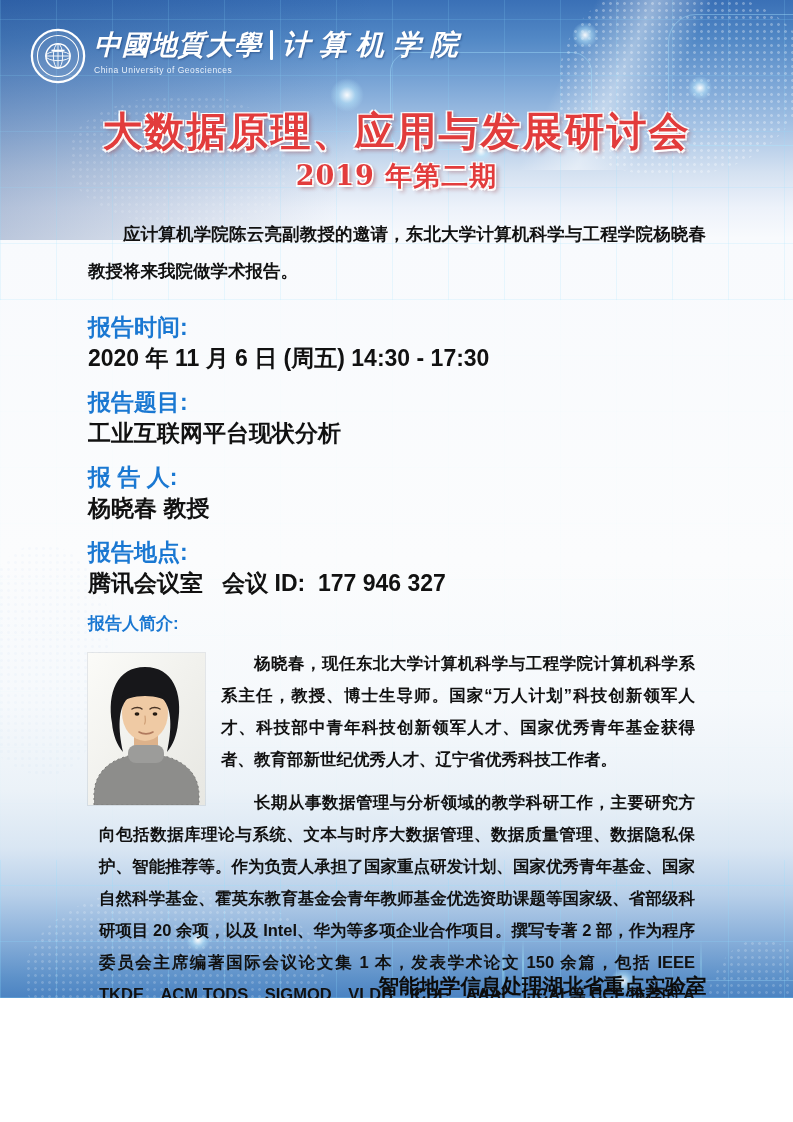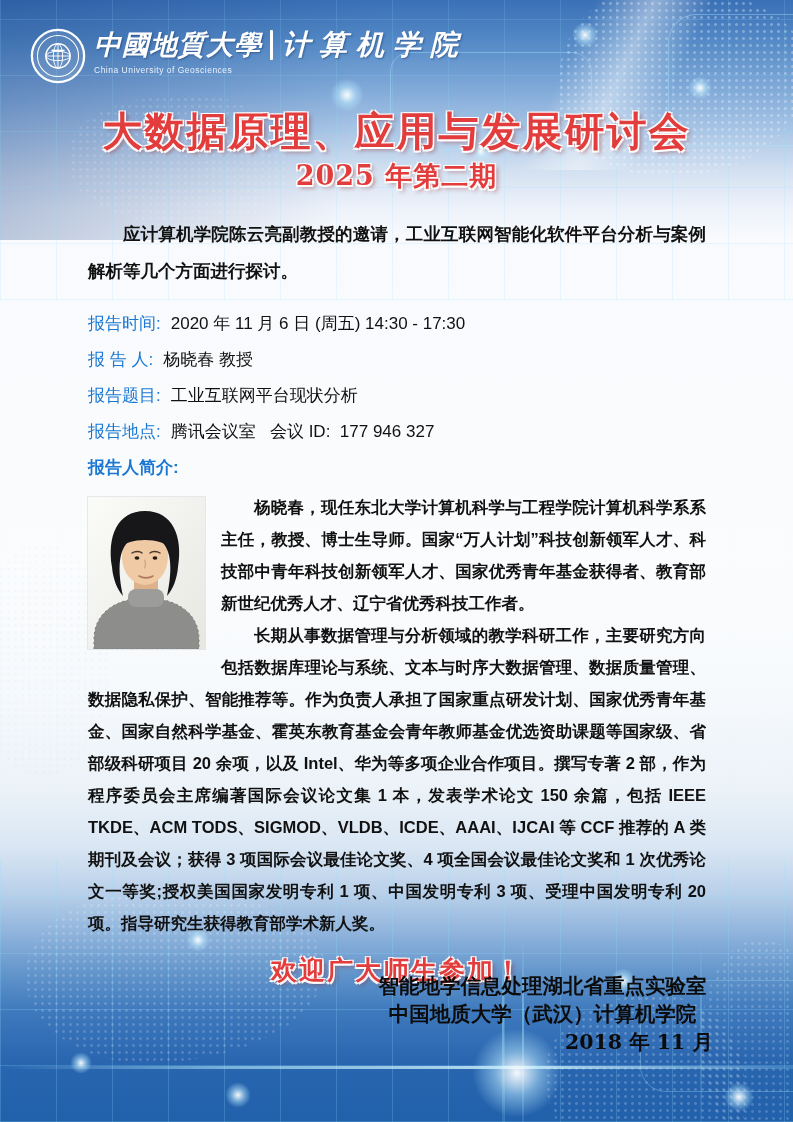--- a/index.html
+++ b/index.html
@@ -1,17 +1,17 @@
 <!DOCTYPE html>
 <html><head>
 <meta charset="utf-8">
 <style>
   html,body{margin:0;padding:0;}
   .page{
-    position:relative; width:793px; height:1122px; overflow:hidden;
+    position:relative; width:793px; height:998px; overflow:hidden;
     font-family:"Liberation Sans",sans-serif;
     background:linear-gradient(180deg,
       #3a70b6 0px,#5389c6 40px,#7aa5d6 82px,#a7c4e5 128px,
       #d4e1f1 172px,#edf2fa 208px,#f8fafd 238px,#fbfcfd 560px,
       #f6f9fc 700px,#ebf2f8 790px,#d9e6f3 848px,#b7cfe9 895px,
       #8ab0da 938px,#5d91c9 978px,#3e79bd 1012px,#2a66b0 1060px,#2160ab 1122px);
   }
   
   .deco{position:absolute; pointer-events:none;}
   .shade-topleft{left:0;top:0;width:100%;height:240px;
@@ -54,26 +54,26 @@
     color:#e23c3c;font-weight:bold;text-align:center;position:absolute;left:0;right:0;z-index:3;
     text-shadow:-1.5px -1.5px 0 rgba(255,255,255,.9),1.5px -1.5px 0 rgba(255,255,255,.9),
       -1.5px 1.5px 0 rgba(255,255,255,.9),1.5px 1.5px 0 rgba(255,255,255,.9),3px 3px 4px rgba(145,25,25,.45);
   }
   .title-main{top:104px;font-size:40px;letter-spacing:2px;}
   .title-session{top:158px;font-size:27px;font-family:"DejaVu Serif",serif;letter-spacing:1px;}
   
   .content{position:absolute;left:88px;top:216px;width:618px;z-index:3;color:#111;}
   .intro{font-size:17.5px;font-weight:bold;line-height:37px;text-align:justify;text-indent:2em;margin:0;}
   .info{margin-top:22px;}
-  .info-row{display:flex;font-size:17px;font-weight:normal;margin-bottom:13px;}
+  .info-row{display:flex;font-size:23px;font-weight:bold;margin-bottom:13px;flex-direction:column;}
   .info-label{color:#1a78d2;white-space:pre;margin-right:10px;}
   .info-value{color:#111;white-space:pre;}
   .bio-label{color:#1a78d2;font-size:17px;font-weight:bold;margin-bottom:12px;}
   .bio{font-size:16.5px;font-weight:bold;line-height:32px;text-align:justify;}
-  .bio p{margin:0;text-indent:2em;}
+  .bio p{margin:11px;text-indent:2em;}
   .photo{float:left;width:117px;height:152px;margin:6px 16px 6px 0;box-shadow:0 0 0 1px rgba(0,0,0,.08);}
   .abstract{margin-top:20px;font-size:16.5px;font-weight:bold;line-height:32px;text-align:justify;}
   .abstract .info-label{margin-right:6px;}
   .welcome{position:static;margin-top:14px;font-size:26px;letter-spacing:2px;
     color:#e23c3c;font-weight:bold;text-align:center;
     text-shadow:-1.5px -1.5px 0 rgba(255,255,255,.9),1.5px -1.5px 0 rgba(255,255,255,.9),
       -1.5px 1.5px 0 rgba(255,255,255,.9),1.5px 1.5px 0 rgba(255,255,255,.9),3px 3px 4px rgba(145,25,25,.45);}
   
   .footer{position:absolute;left:372px;right:80px;top:972px;z-index:3;
     font-family:"DejaVu Serif",serif;font-weight:bold;font-size:20.5px;color:#0c0c0c;line-height:28px;}
@@ -131,37 +131,37 @@
       <div class="brand-row">
         <span class="uni-cn">中國地質大學</span>
         <span class="brand-divider"></span>
         <span class="school-cn">计算机学院</span>
       </div>
       <div class="uni-en">China University of Geosciences</div>
     </div>
   </div>
 
   <div class="red-display title-main">大数据原理、应用与发展研讨会</div>
-  <div class="red-display title-session">2025 年第二期</div>
+  <div class="red-display title-session">2019 年第二期</div>
 
   <div class="content">
-    <p class="intro">应计算机学院陈云亮副教授的邀请，工业互联网智能化软件平台分析与案例解析等几个方面进行探讨。</p>
+    <p class="intro">应计算机学院陈云亮副教授的邀请，东北大学计算机科学与工程学院杨晓春教授将来我院做学术报告。</p>
 
     <div class="info">
       <div class="info-row">
         <span class="info-label">报告时间:</span>
         <span class="info-value">2020 年 11 月 6 日 (周五) 14:30 - 17:30</span>
       </div>
       <div class="info-row">
+        <span class="info-label">报告题目:</span>
+        <span class="info-value">工业互联网平台现状分析</span>
+      </div>
+      <div class="info-row">
         <span class="info-label">报 告 人:</span>
         <span class="info-value">杨晓春 教授</span>
-      </div>
-      <div class="info-row">
-        <span class="info-label">报告题目:</span>
-        <span class="info-value">工业互联网平台现状分析</span>
       </div>
       <div class="info-row">
         <span class="info-label">报告地点:</span>
         <span class="info-value">腾讯会议室   会议 ID:  177 946 327</span>
       </div>
       <div class="bio-label">报告人简介:</div>
     </div>
 
     <div class="bio">
       <svg class="photo" viewBox="0 0 117 152">

